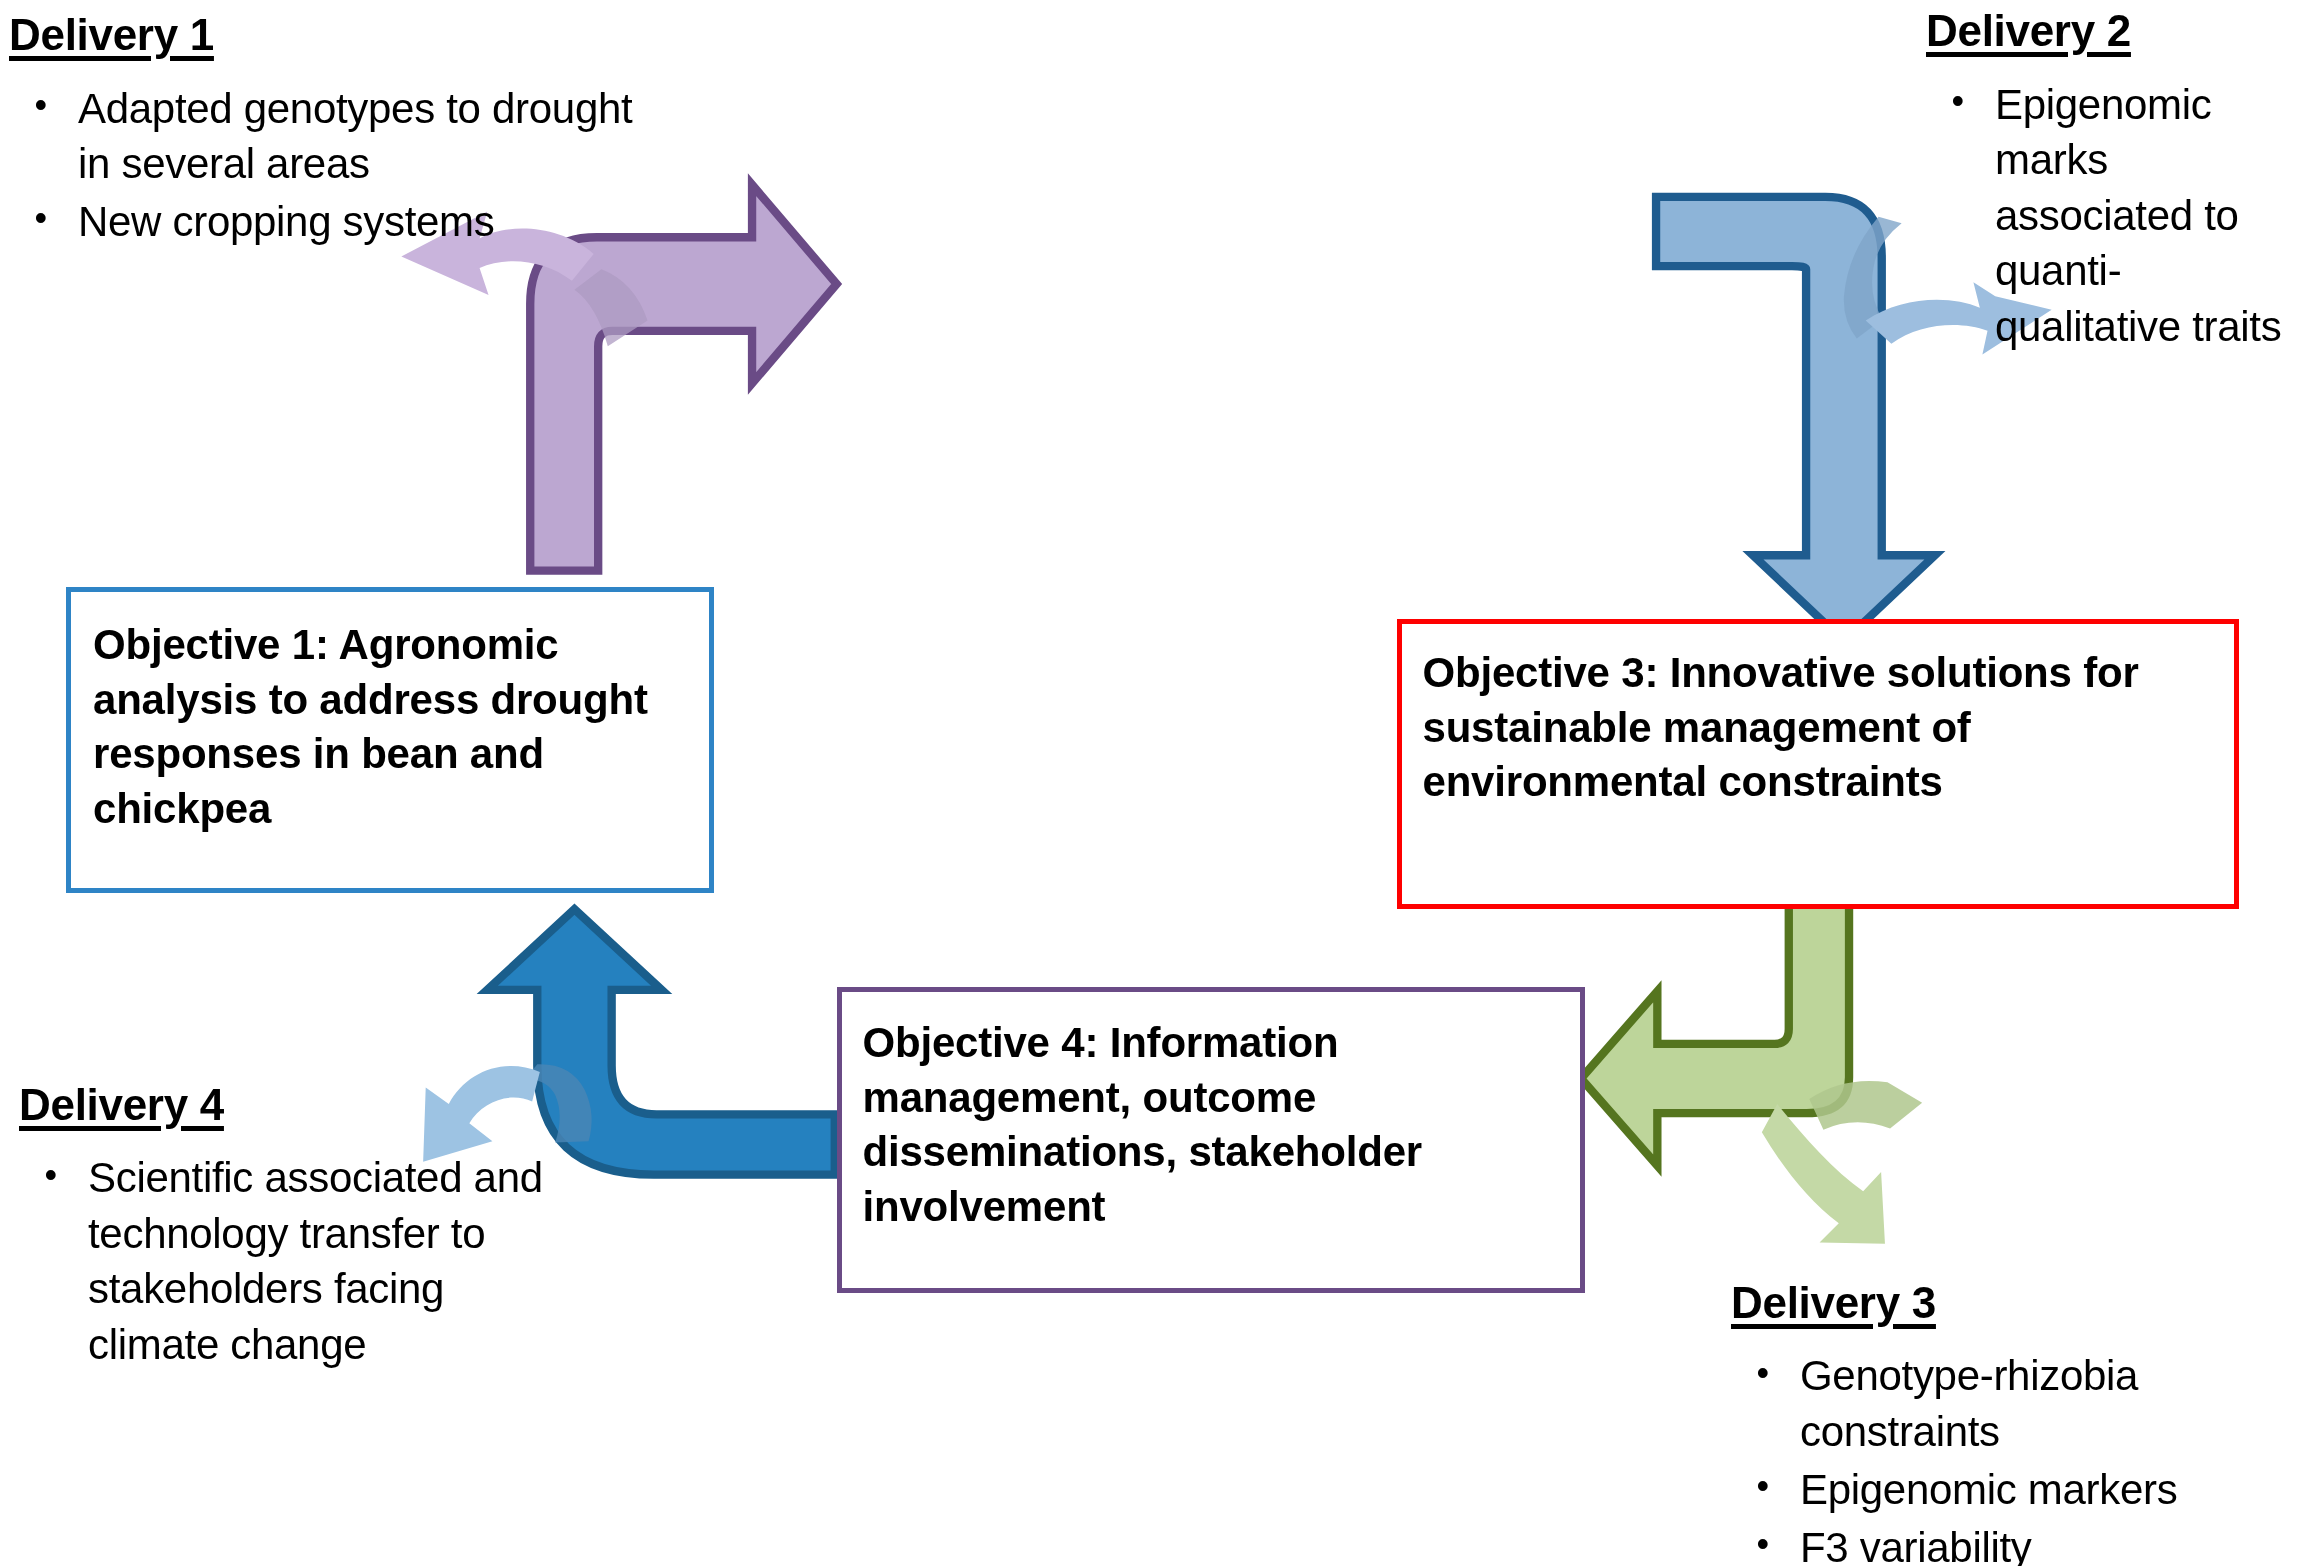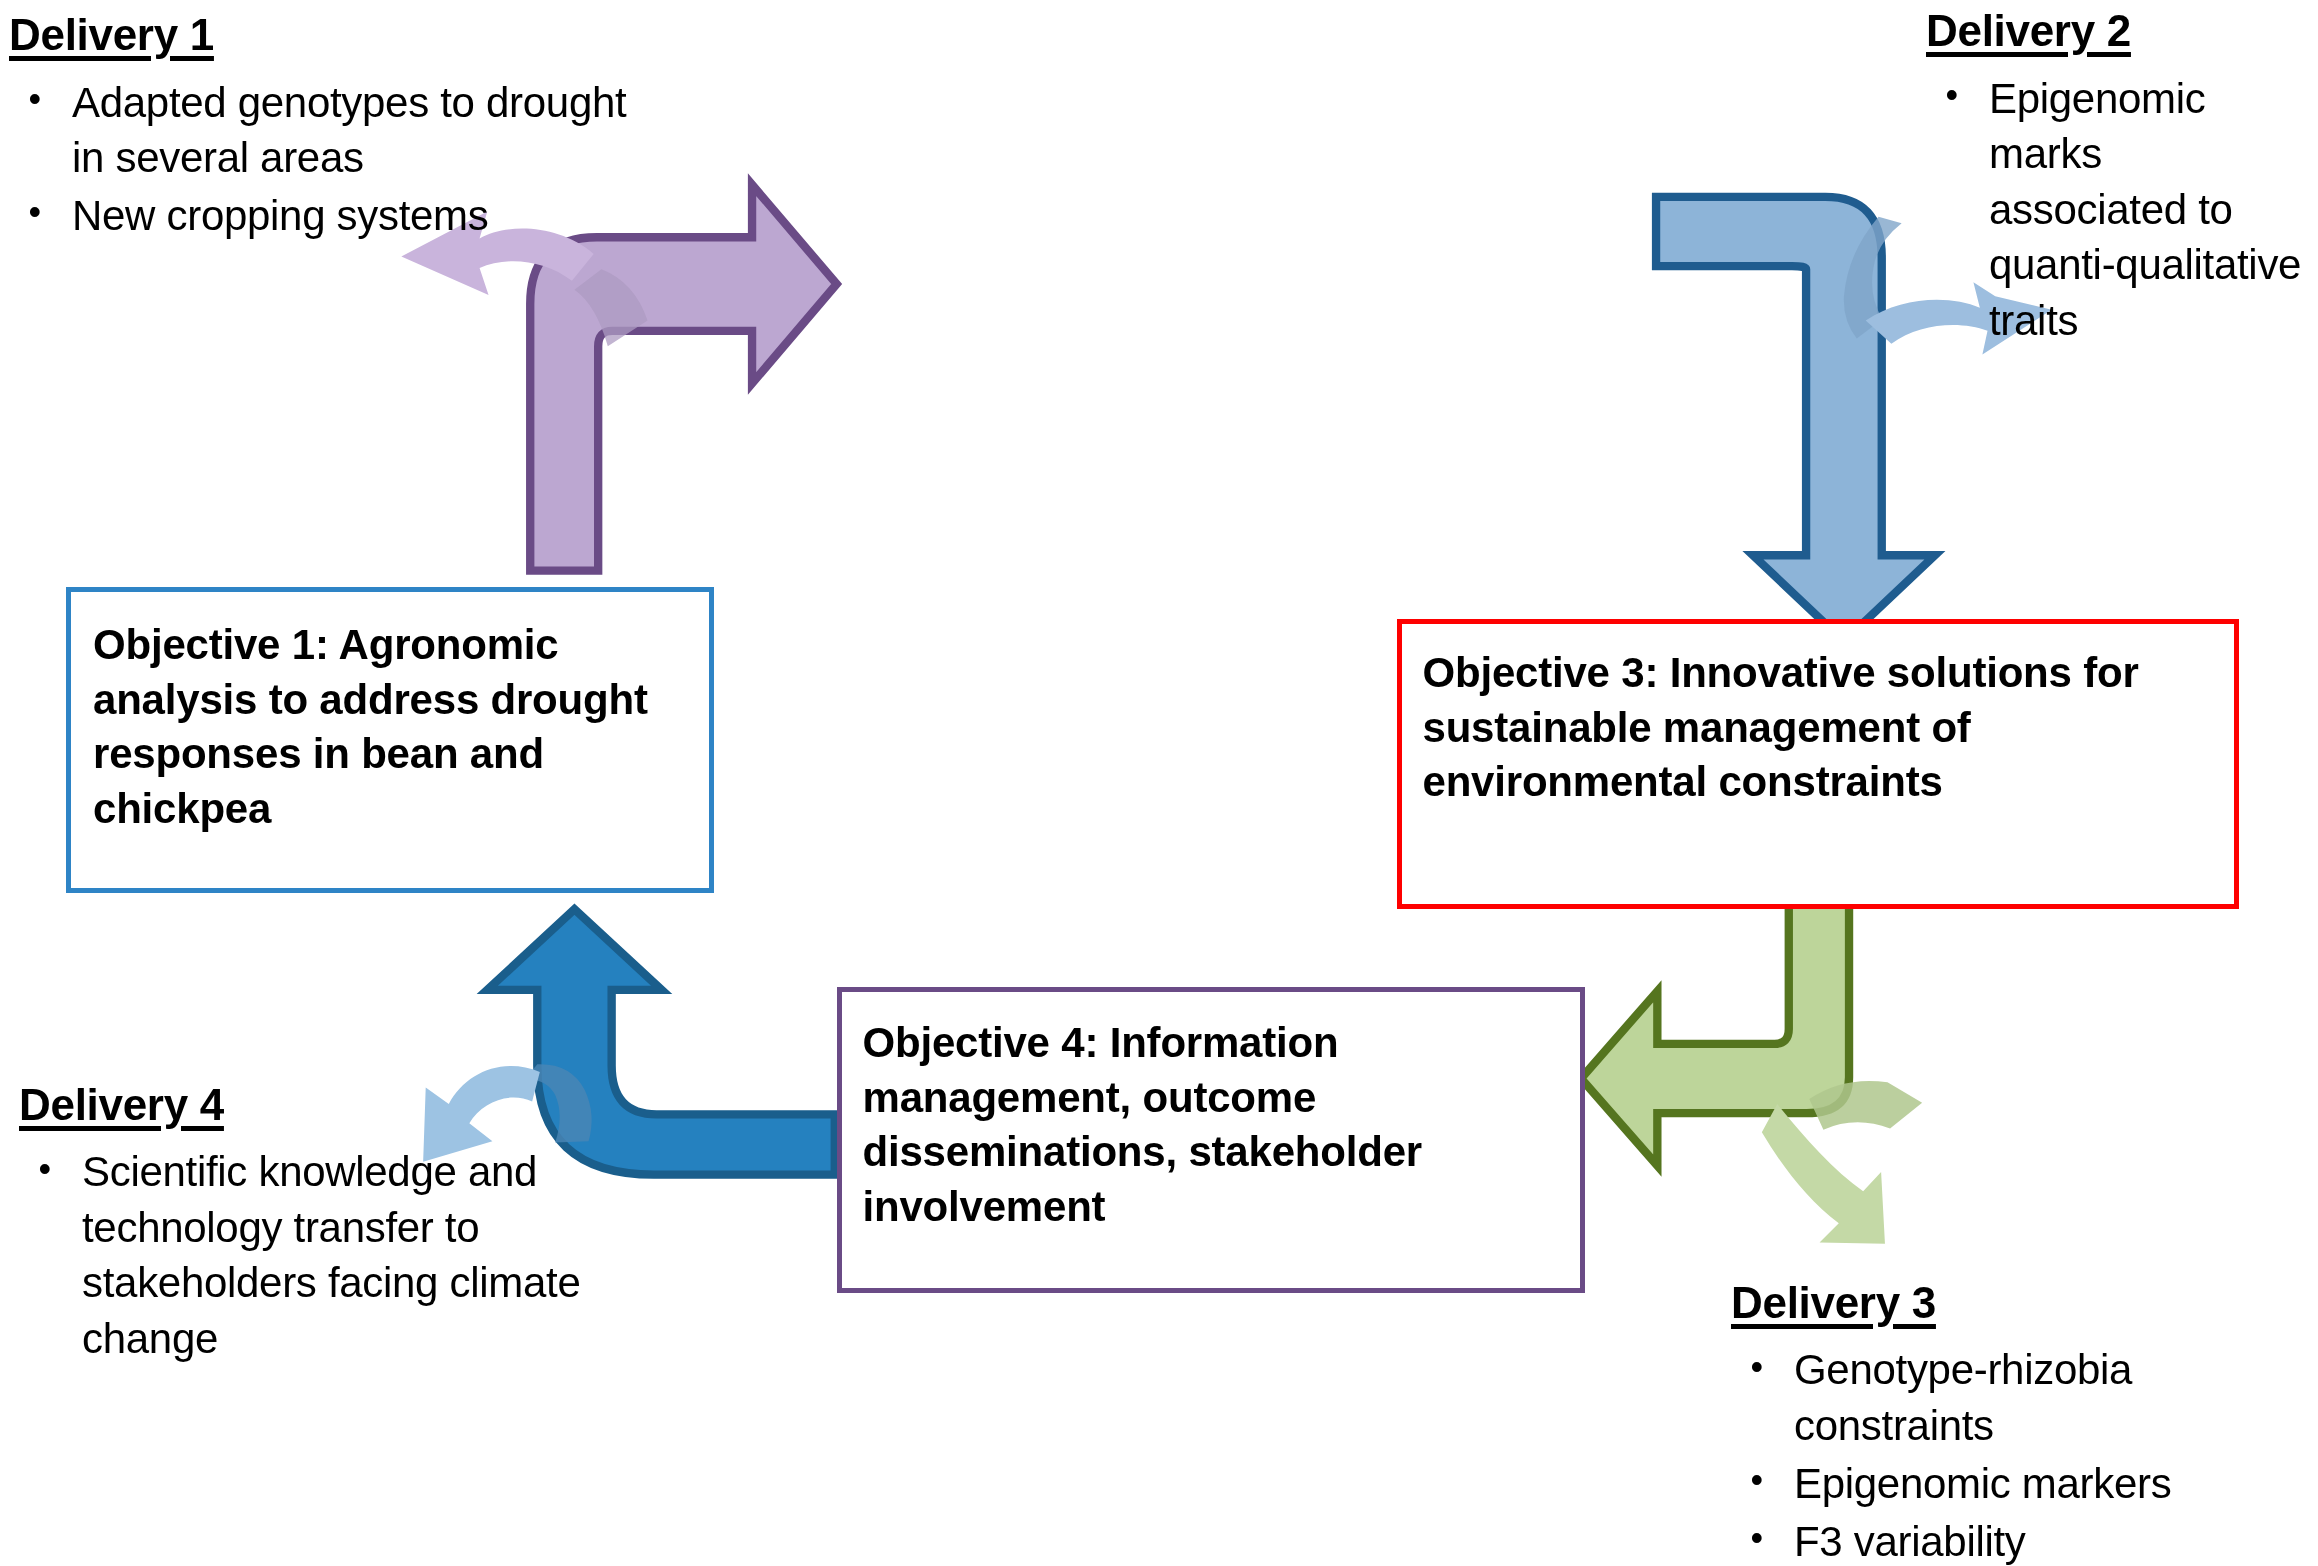--- a/index.html
+++ b/index.html
@@ -66,21 +66,21 @@
     color: #000000;
     text-decoration: underline;
     text-underline-offset: 6.4px;
     text-decoration-thickness: 4.5px;
     margin: 0 0 6.4px 0;
     letter-spacing: -0.3px;
     display: inline-block;
   }
   .delivery ul {
     list-style: none;
-    margin: 8px;
+    margin: 14px;
     padding: 0;
   }
   .delivery li {
     position: relative;
     font-size: 42px;
     line-height: 1.32;
     color: #000000;
     padding-left: 55px;
     margin-bottom: 2.6px;
     letter-spacing: -0.3px;
@@ -246,18 +246,18 @@
     <ul>
       <li>Genotype-rhizobia constraints</li>
       <li>Epigenomic markers</li>
       <li>F3 variability</li>
     </ul>
   </div>
 
   <div class="delivery" id="delivery4">
     <div class="delivery-title">Delivery 4</div>
     <ul>
-      <li>Scientific knowledge and technology transfer to stakeholders facing climate change</li>
+      <li>Scientific associated and technology transfer to stakeholders facing climate change</li>
     </ul>
   </div>
 
 </div>
 
 
 </body></html>

